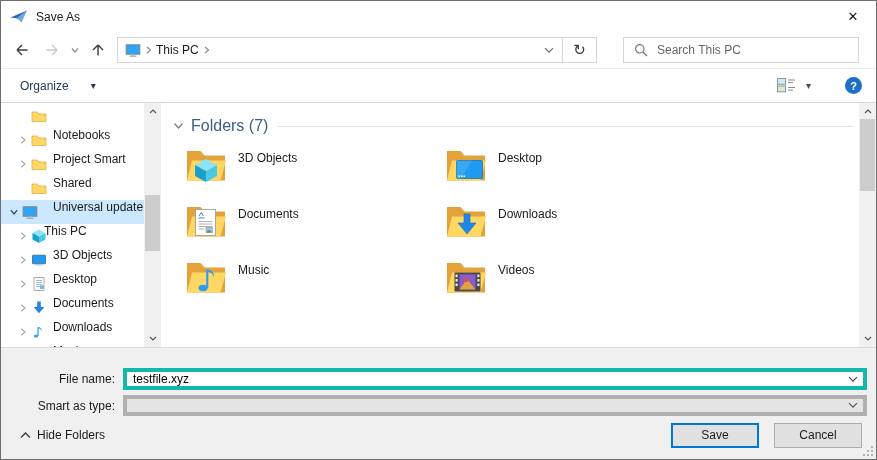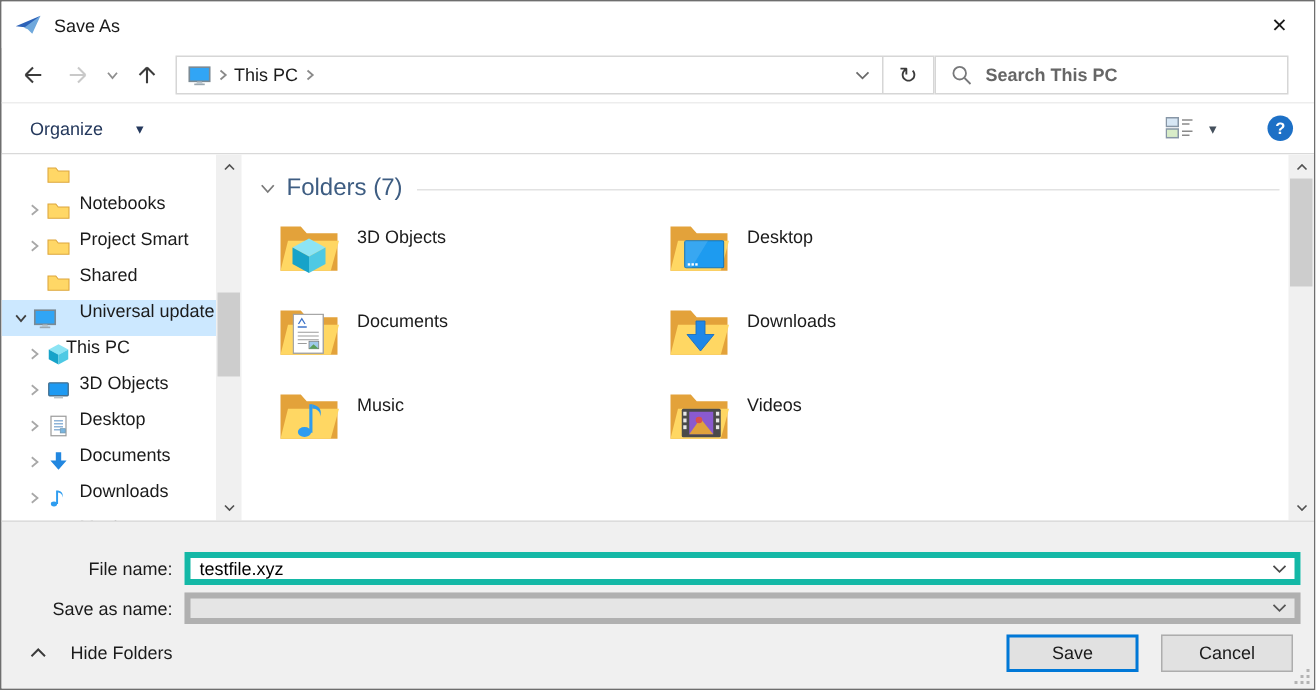--- a/index.html
+++ b/index.html
@@ -17,21 +17,21 @@
   .navbar { height:36px; display:flex; align-items:center; padding:0 17px 0 6px; }
   .nav-btn { width:30px; height:30px; display:flex; align-items:center; justify-content:center; }
   .nav-btn.small { width:16px; }
   .addressbar { flex:1; height:26px; border:1px solid #d6d6d6; background:#fff; display:flex; align-items:center; margin-left:4px; }
   .addr-icon { margin-left:7px; display:flex; }
   .crumb-chev { margin:0 3px; display:flex; }
   .addr-spacer { flex:1; }
   .addr-drop { width:26px; display:flex; align-items:center; justify-content:center; align-self:stretch; }
   .addr-sep { width:1px; align-self:stretch; background:#d6d6d6; }
   .refresh-btn { width:33px; align-self:stretch; display:flex; align-items:center; justify-content:center; font-size:15px; color:#3b3b3b; }
-  .searchbox { width:236px; height:26px; border:1px solid #d6d6d6; background:#fff; margin-left:0; display:flex; align-items:center; padding:0 6px 0 10px;font-weight:bold; }
+  .searchbox { width:236px; height:26px; border:1px solid #d6d6d6; background:#fff; margin-left:26px; display:flex; align-items:center; padding:0 6px 0 10px; }
   .searchbox svg { flex:0 0 auto; }
   .search-input { flex:1; min-width:0; margin-left:9px; border:none; outline:none; font:inherit; color:#333; background:transparent; }
   .search-input::placeholder { color:#666; opacity:1; }
 
   
   .toolbar { height:35px; border-top:1px solid #ededed; border-bottom:1px solid #d9d9d9; display:flex; align-items:center; padding:0 14px 0 19px; color:#24385c; }
   .organize { display:flex; align-items:center; gap:22px; }
   .organize .caret { font-size:10px; }
   .toolbar-right { margin-left:auto; display:flex; align-items:center; }
   .views-btn { display:flex; align-items:center; }
@@ -71,21 +71,21 @@
   .footerarea { height:112px; background:#f0f0f0; border-top:1px solid #dcdcdc; position:relative; }
   .field-row { display:flex; align-items:center; margin-right:9px; }
   .row1 { padding-top:20px; }
   .row2 { margin-top:5px; }
   .field-label { width:114px; text-align:right; margin-right:8px; flex:0 0 114px; }
   .combo { flex:1; height:22px; display:flex; align-items:center; background:#fff; border:4px solid #14b8a6; }
   .combo input { flex:1; min-width:0; border:none; outline:none; font:inherit; padding-left:6px; background:transparent; color:#000; }
   .combo .drop { width:20px; display:flex; align-items:center; justify-content:center; align-self:stretch; }
   .combo.disabled { background:#e5e5e5; border-color:#b0b0b0; height:21px; }
   .bottombar { position:absolute; left:0; right:0; bottom:0; height:48px; display:flex; align-items:center; padding:0 14px 0 19px; }
-  .hide-folders { display:flex; align-items:center; gap:16px; }
+  .hide-folders { display:flex; align-items:center; gap:6px; }
   .btns { margin-left:auto; display:flex; align-items:center; }
   .btn { width:88px; height:25px; background:#e1e1e1; border:1px solid #adadad; display:flex; align-items:center; justify-content:center; }
   .btn.default { border:2px solid #0078d7; margin-right:15px; }
   .grip { position:absolute; right:3px; bottom:3px; width:11px; height:11px; }
   .grip i { position:absolute; width:2px; height:2px; background:#b3b3b3; }
 </style>
 </head>
 <body>
 
 <div class="window">
@@ -481,21 +481,21 @@
         <input type="text" value="testfile.xyz" style="">
         <span class="drop">
             <svg width="10" height="7" viewBox="0 0 10 7">
               <polyline points="1,1.2 5,5.2 9,1.2" stroke="#4a4a4a" stroke-width="1.2" fill="none"></polyline>
             </svg>
           </span>
       </div>
     </div>
 
     <div class="field-row row2">
-      <span class="field-label">Save as name:</span>
+      <span class="field-label">Smart as type:</span>
       <div class="combo disabled">
         <span style="flex:1;padding-left:6px;"></span>
         <span class="drop">
             <svg width="10" height="7" viewBox="0 0 10 7">
               <polyline points="1,1.2 5,5.2 9,1.2" stroke="#555" stroke-width="1.2" fill="none"></polyline>
             </svg>
           </span>
       </div>
     </div>
 

